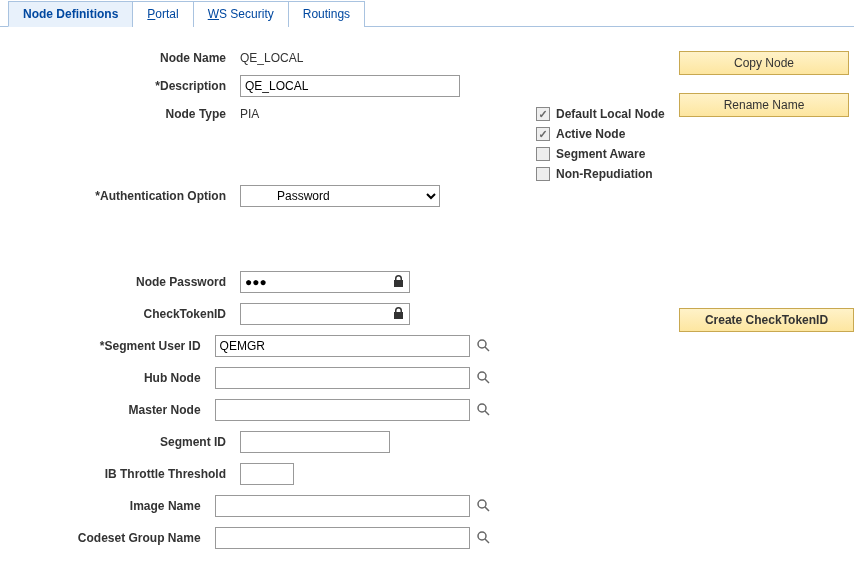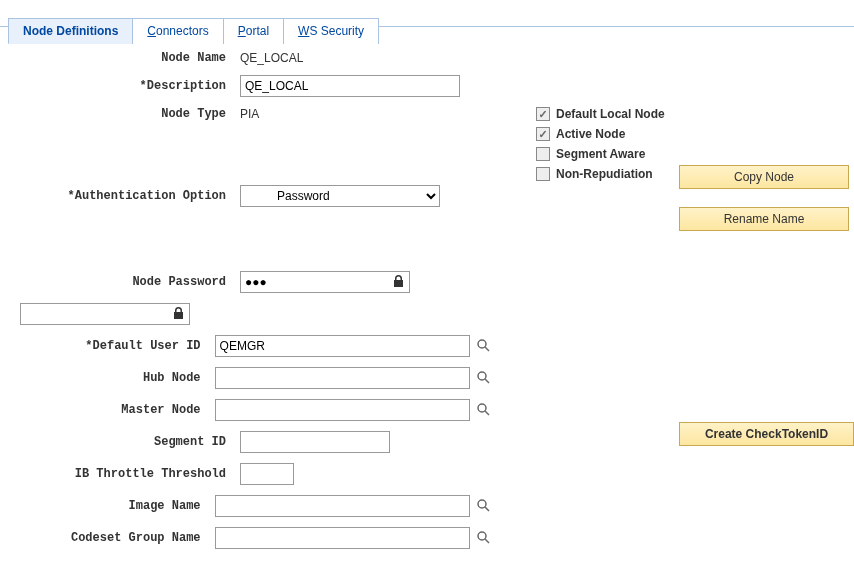--- a/index.html
+++ b/index.html
@@ -20,21 +20,21 @@
   }
   .tab {
     padding: 5px 14px;
     border: 1px solid #a9c3e0;
     border-bottom: none;
     background: #fff;
     color: #0048a0;
     cursor: pointer;
     margin-right: -1px;
     position: relative;
-    top: 18px;
+    top: 1px;
   }
   .tab .u { text-decoration: underline; }
   .tab.active {
     background: #e8f1fb;
     font-weight: bold;
     color: #0048a0;
     border-bottom: 1px solid #e8f1fb;
   }
   .content {
     padding: 8px 0 8px 20px;
@@ -49,34 +49,32 @@
   .check-col {
     width: 190px;
     padding-left: 10px;
   }
   .btn-col {
     width: 180px;
     padding-left: 4px;
     display: flex;
     flex-direction: column;
     gap: 18px;
-    justify-content: center;
   }
   .row {
     display: flex;
     align-items: center;
     margin-bottom: 10px;
   }
   .label {
     width: 220px;
     text-align: right;
     padding-right: 14px;
     color: #333;
     font-weight: bold;
-    font-family: Liberation Mono, monospace;
   }
   .value-static {
     color: #333;
   }
   input[type="text"], input[type="password"], select {
     font-family: Arial, sans-serif;
     font-size: 12px;
     height: 22px;
     padding: 2px 4px;
     border: 1px solid #999;
@@ -140,23 +138,23 @@
     color: #6a6a6a;
   }
   .gap-lg { height: 54px; }
   .check-top-pad { height: 56px; }
 </style>
 </head>
 <body>
 
 <div class="tabs">
   <div class="tab active"><span>Node Definitions</span></div>
-  <div class="tab"><span class="u">C</span><span>onnectors</span></div>
   <div class="tab"><span class="u">P</span><span>ortal</span></div>
   <div class="tab"><span class="u">W</span><span>S Security</span></div>
+  <div class="tab"><span>Routings</span></div>
 </div>
 
 <div class="content">
   <div class="layout">
 
     <div class="form-col">
 
       <div class="row">
         <div class="label">Node Name</div>
         <div class="value-static">QE_LOCAL</div>
@@ -189,32 +187,33 @@
           <input type="text" class="w-pwd" value="●●●" style="">
           <span class="lock-icon">
             <svg width="11" height="13" viewBox="0 0 11 13">
                 <path d="M2 5V3.5a3.5 3.5 0 017 0V5h1v7H1V5h1zm1.5 0h4V3.5a2 2 0 00-4 0V5z" fill="#333"></path>
               </svg>
           </span>
         </span>
       </div>
 
       <div class="row">
+        <div class="label">CheckTokenID</div>
         <span class="locked-wrap">
           <input type="text" class="w-pwd" value="" style="">
           <span class="lock-icon">
             <svg width="11" height="13" viewBox="0 0 11 13">
                 <path d="M2 5V3.5a3.5 3.5 0 017 0V5h1v7H1V5h1zm1.5 0h4V3.5a2 2 0 00-4 0V5z" fill="#333"></path>
               </svg>
           </span>
         </span>
       </div>
 
       <div class="row">
-        <div class="label">*Default User ID</div>
+        <div class="label">*Segment User ID</div>
         <input type="text" class="w-lookup" value="QEMGR" style="">
         <span class="lookup-icon">
           <svg width="14" height="14" viewBox="0 0 14 14">
               <circle cx="6" cy="6" r="4" fill="none" stroke="#666" stroke-width="1.5"></circle>
               <line x1="9" y1="9" x2="13" y2="13" stroke="#666" stroke-width="1.5"></line>
             </svg>
         </span>
       </div>
 
       <div class="row">

